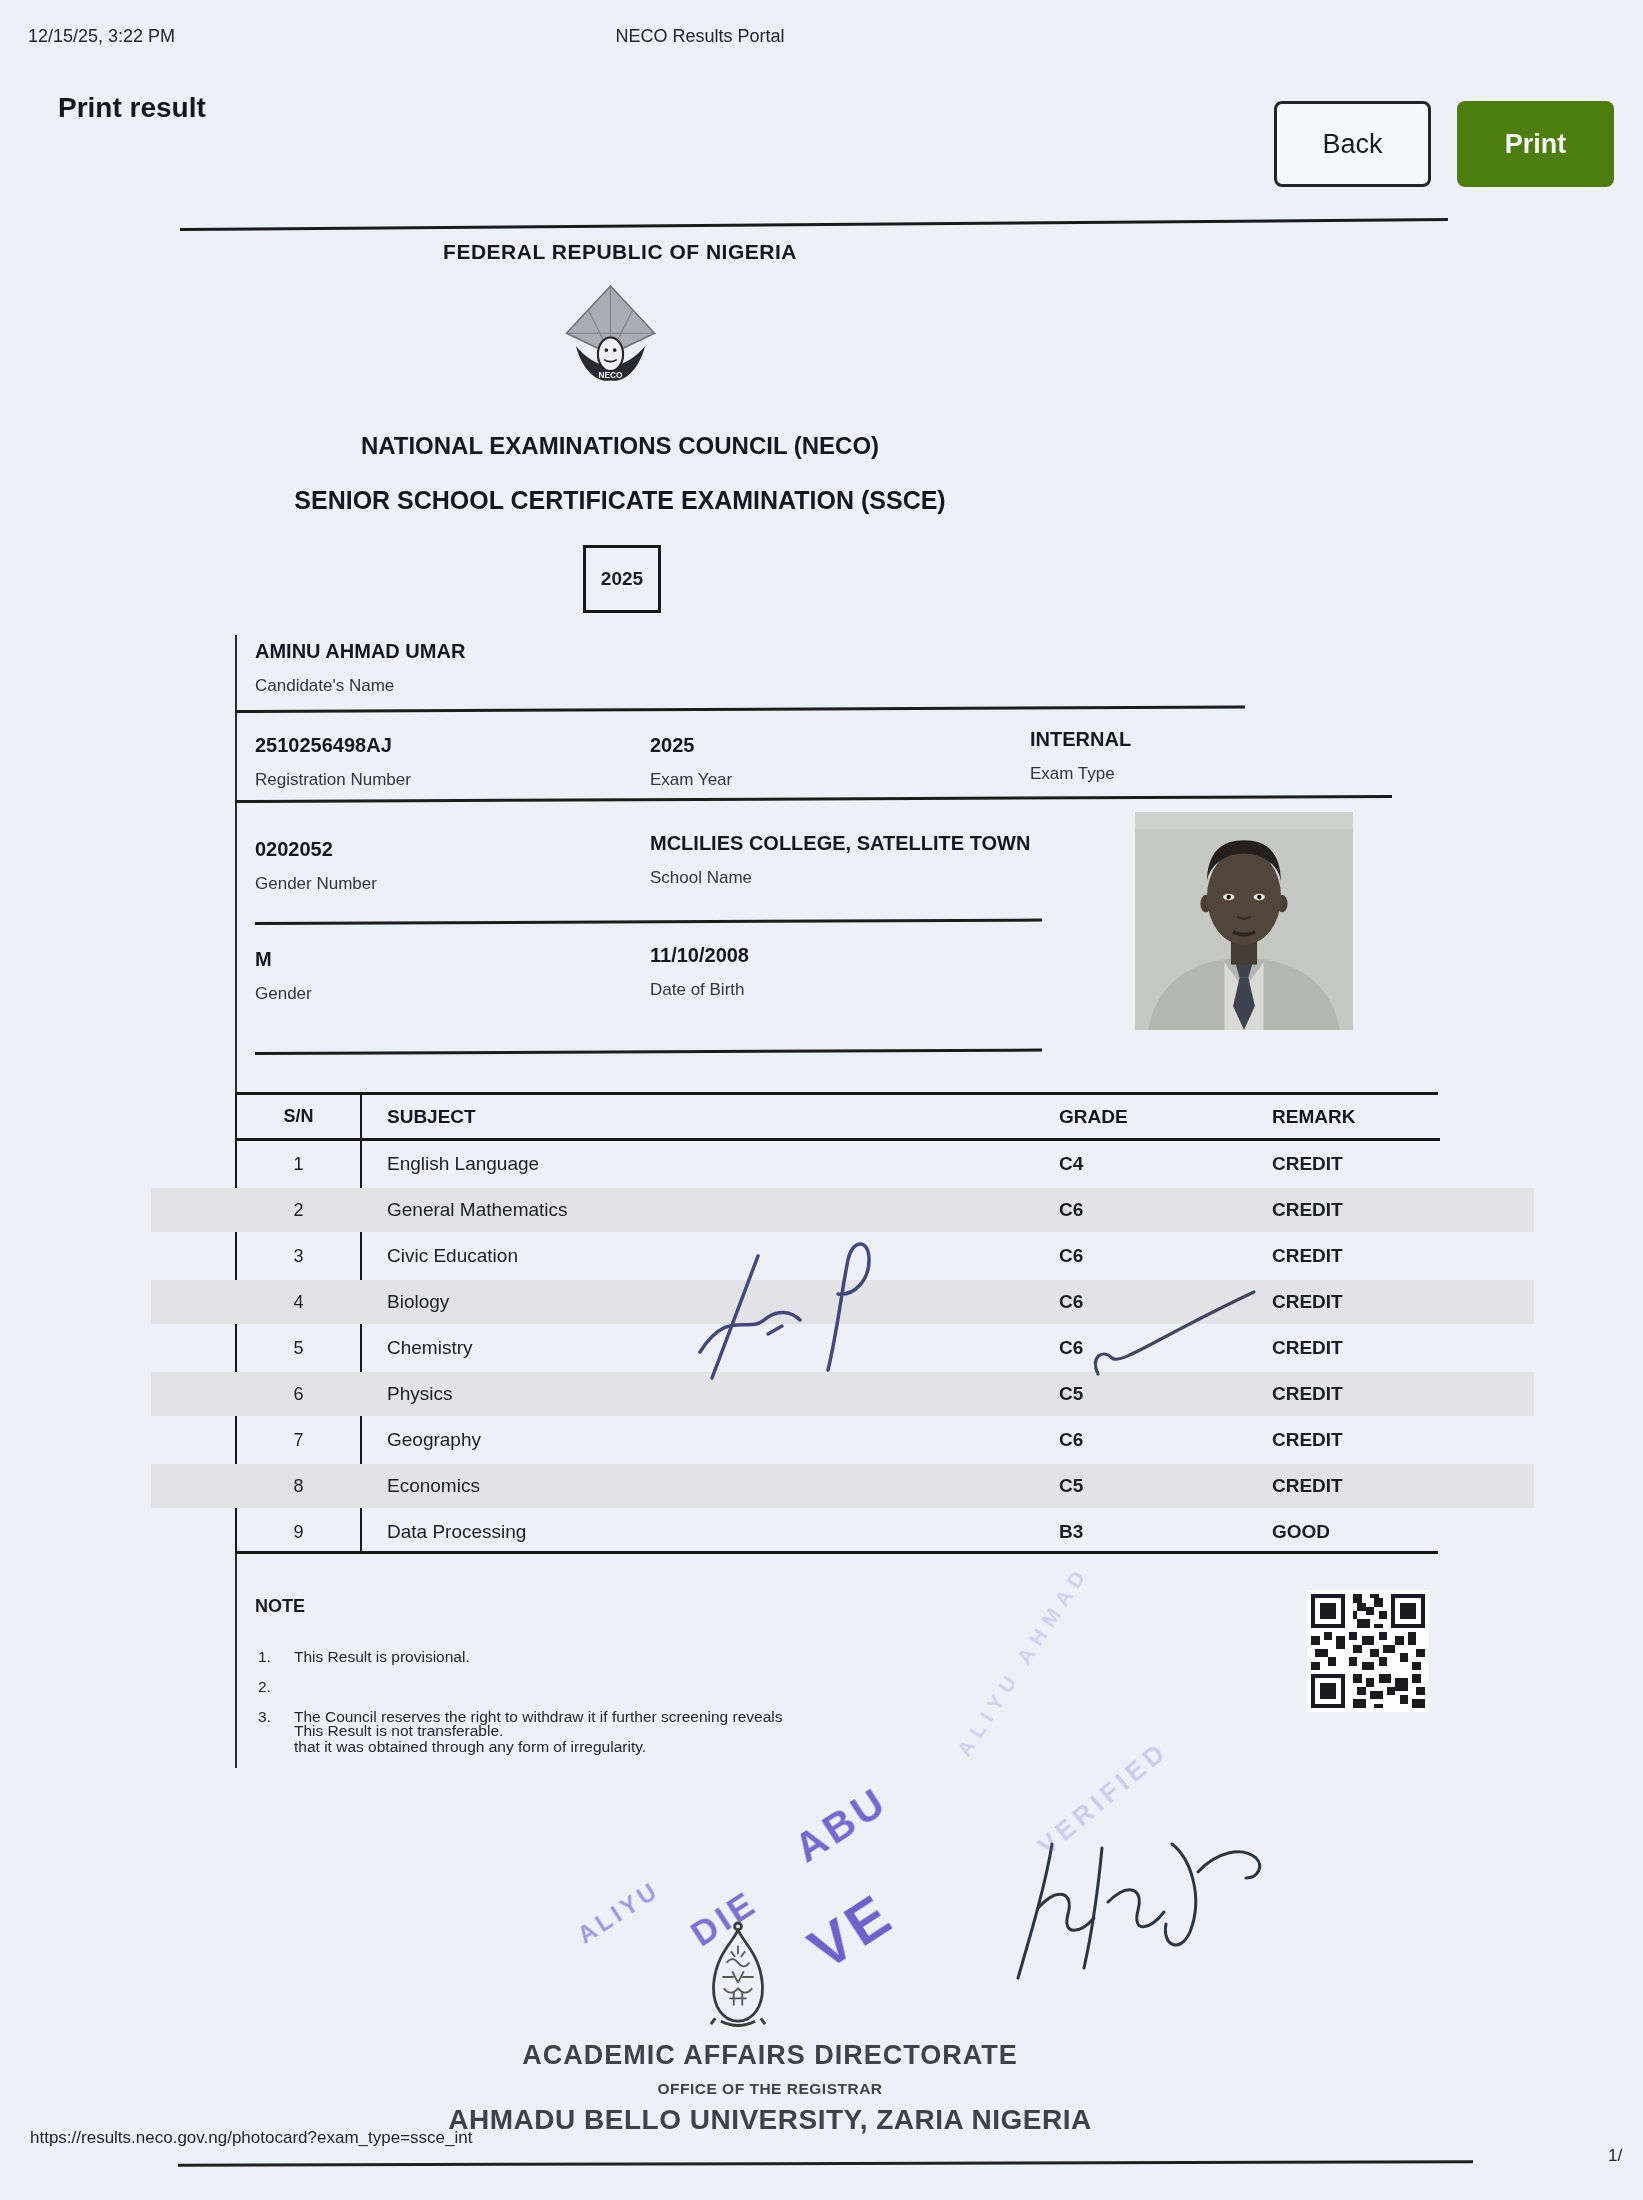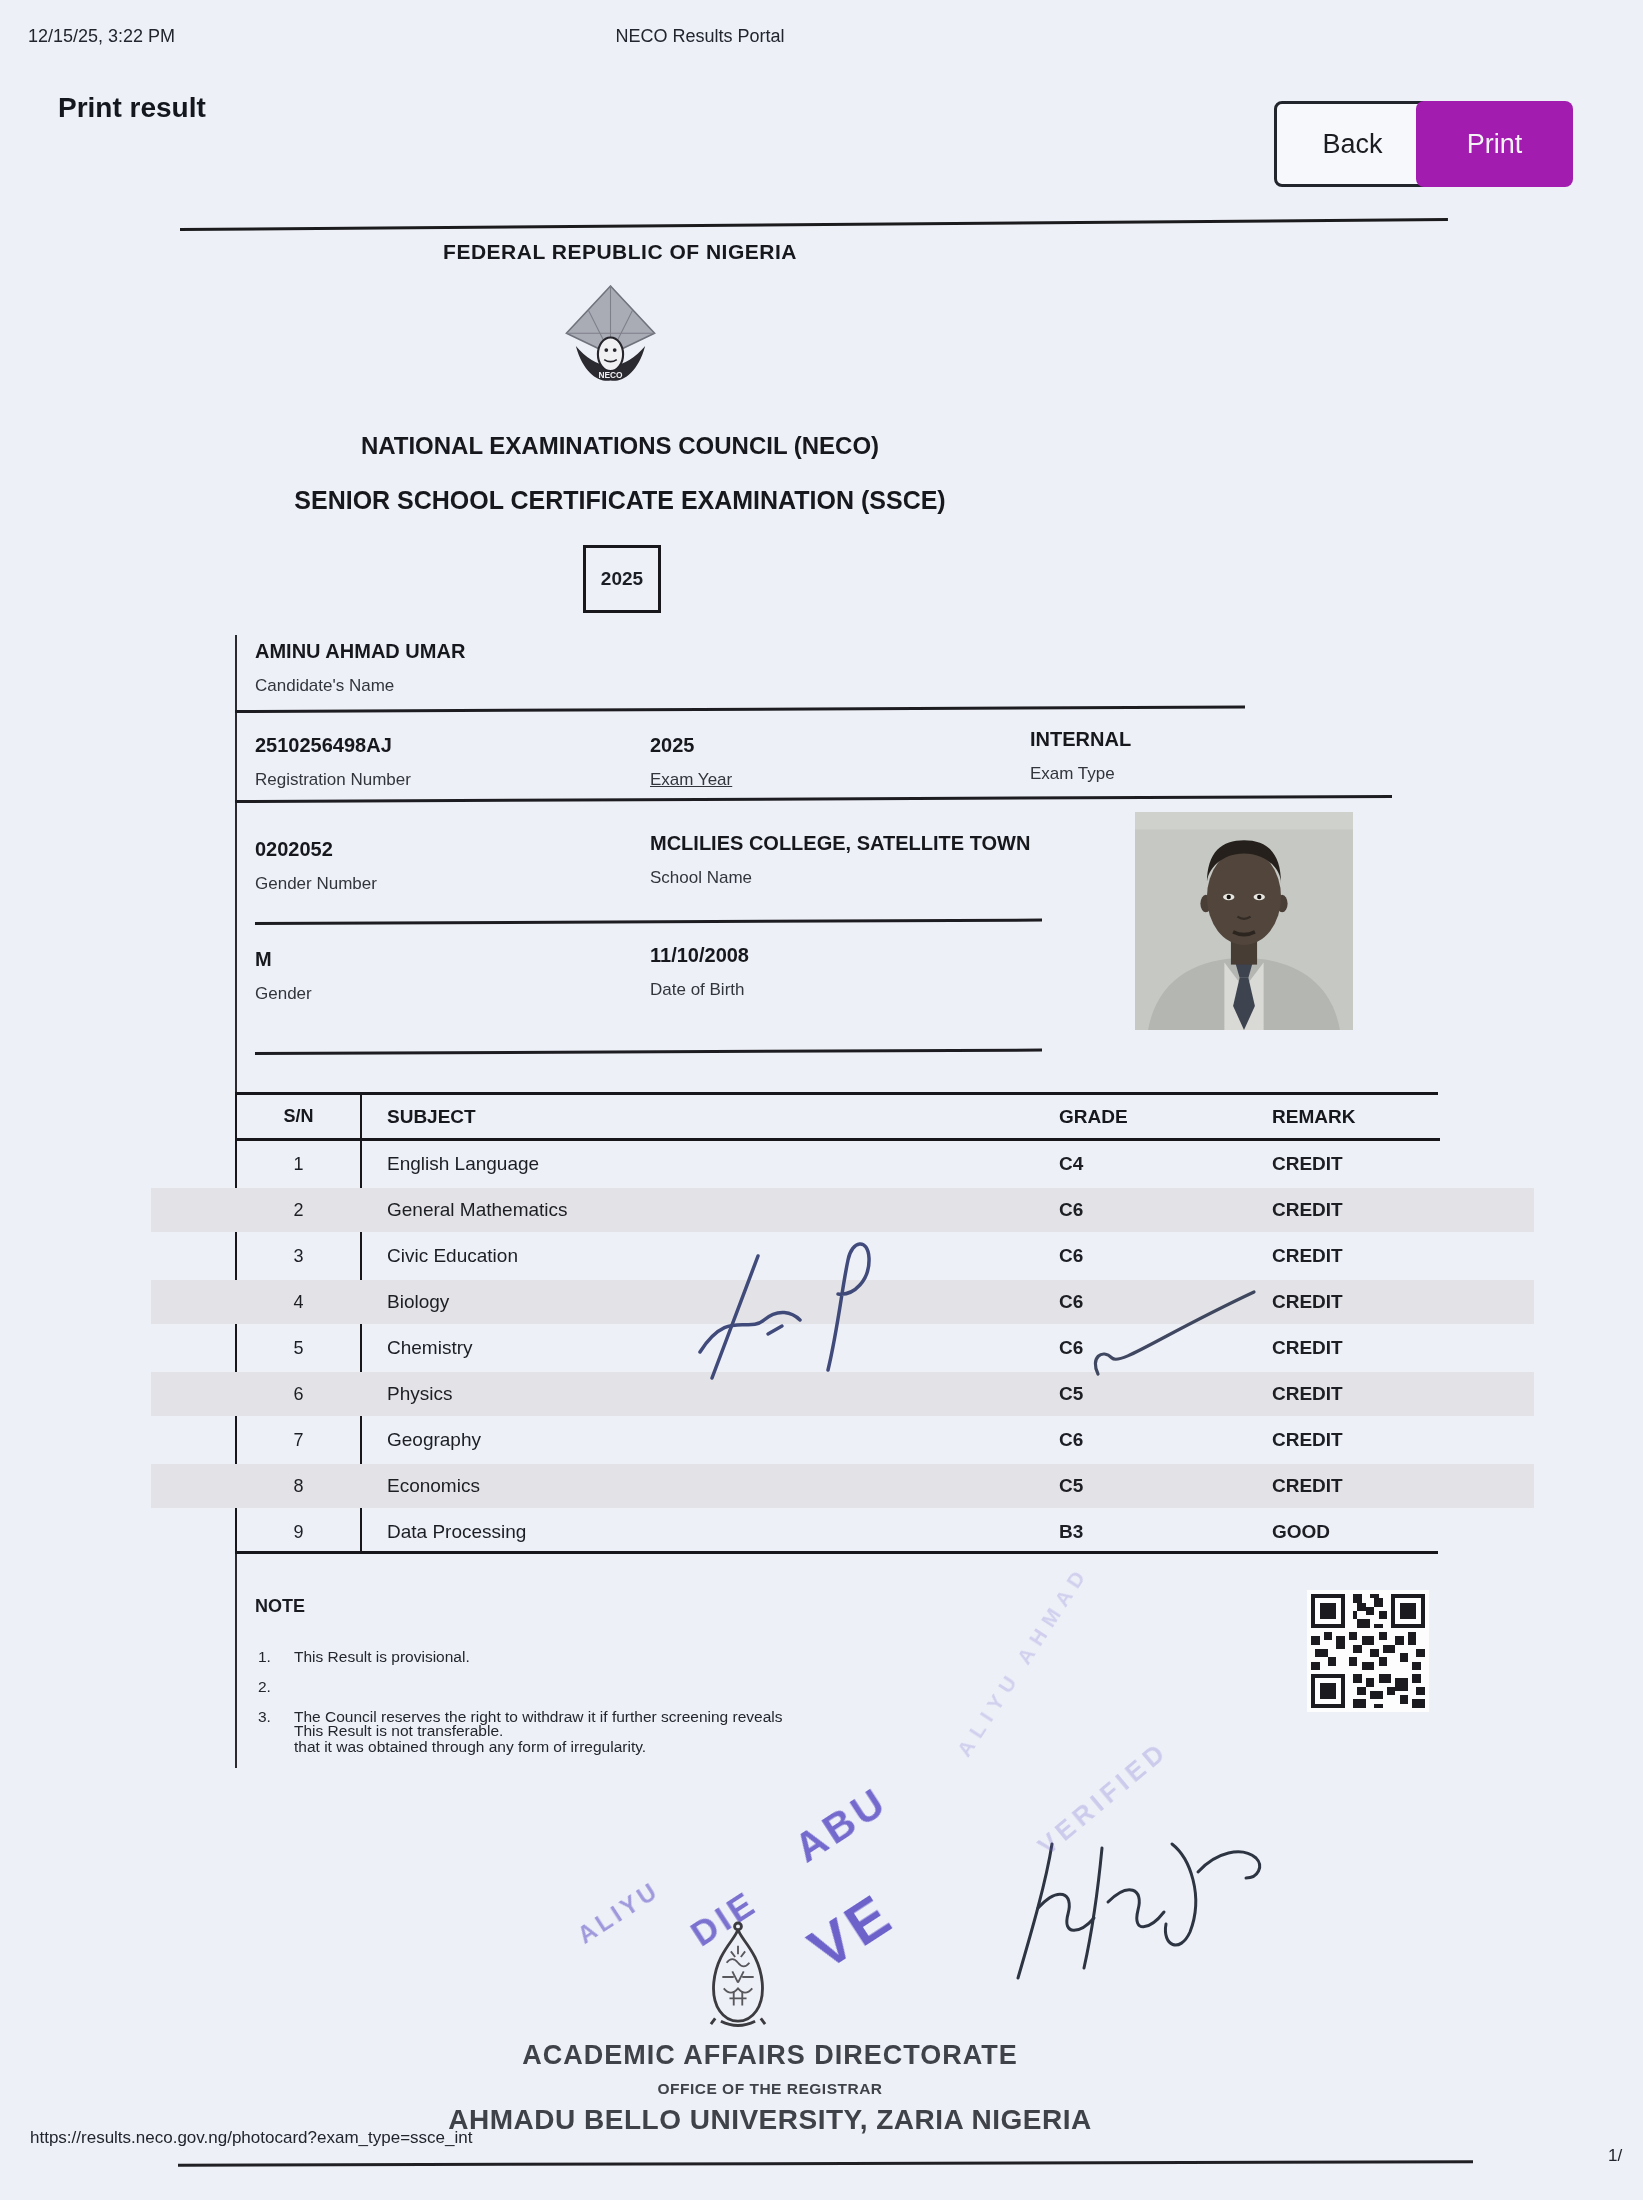--- a/index.html
+++ b/index.html
@@ -18,21 +18,21 @@
   .portal-title{left:380px;top:26px;width:640px;text-align:center;font-size:18px;color:#23252e;}
   .footer-url{left:30px;top:2128px;font-size:17px;color:#23252e;}
   .page-num{left:1608px;top:2146px;font-size:17px;color:#23252e;}
   .bottom-scan-line{left:178px;top:2162px;width:1295px;height:3px;background:#202024;transform:rotate(-0.15deg);}
 
   
   .page-title{left:58px;top:92px;font-size:28px;font-weight:bold;color:#15171e;}
   .btn{top:101px;width:157px;height:86px;border-radius:8px;font-size:27px;
        display:flex;align-items:center;justify-content:center;cursor:pointer;box-sizing:border-box;}
   .btn-back{left:1274px;background:#f7f8fc;border:3px solid #23252c;color:#1a1c22;}
-  .btn-print{left:1416px;background:#a21caf;border:none;color:#f4f4f6;}
+  .btn-print{left:1457px;background:#4d7c0f;border:none;color:#f4f4f6;font-weight:bold;}
 
   
   .top-edge-line{left:180px;top:228px;width:1268px;height:3px;background:#1b1b1d;
                  transform:rotate(-0.45deg);transform-origin:left center;}
   .left-border{left:235px;top:635px;width:2px;height:1133px;background:#2b2b2f;}
 
   
   .cert-center{left:0;width:1240px;text-align:center;color:#17181e;}
   .country{top:240px;font-size:21px;font-weight:bold;letter-spacing:.5px;}
   .council{top:432px;font-size:24px;font-weight:bold;}
@@ -126,21 +126,21 @@
   <div class="abs cert-center exam-title">SENIOR SCHOOL CERTIFICATE EXAMINATION (SSCE)</div>
   <div class="abs year-box">2025</div>
 
   <div class="abs val" style="left:255px;top:640px;">AMINU AHMAD UMAR</div>
   <div class="abs lbl" style="left:255px;top:676px;">Candidate's Name</div>
   <div class="abs rule" style="left:235px;top:710px;width:1010px;"></div>
 
   <div class="abs val" style="left:255px;top:734px;">2510256498AJ</div>
   <div class="abs lbl" style="left:255px;top:770px;">Registration Number</div>
   <div class="abs val" style="left:650px;top:734px;">2025</div>
-  <div class="abs lbl" style="left:650px;top:770px;text-decoration:underline;">Exam Year</div>
+  <div class="abs lbl" style="left:650px;top:770px;">Exam Year</div>
   <div class="abs val" style="left:1030px;top:728px;">INTERNAL</div>
   <div class="abs lbl" style="left:1030px;top:764px;">Exam Type</div>
   <div class="abs rule" style="left:235px;top:800px;width:1157px;"></div>
 
   <div class="abs val" style="left:255px;top:838px;">0202052</div>
   <div class="abs lbl" style="left:255px;top:874px;">Gender Number</div>
   <div class="abs val" style="left:650px;top:832px;">MCLILIES COLLEGE, SATELLITE TOWN</div>
   <div class="abs lbl" style="left:650px;top:868px;">School Name</div>
   <div class="abs rule" style="left:255px;top:922px;width:787px;"></div>
 

